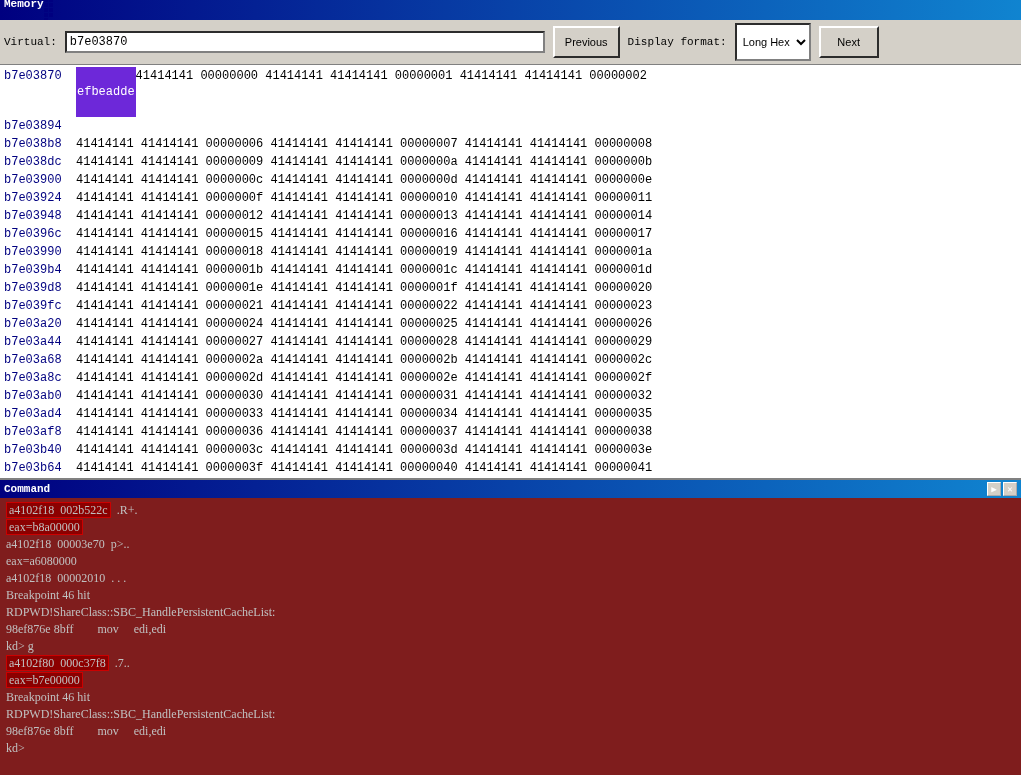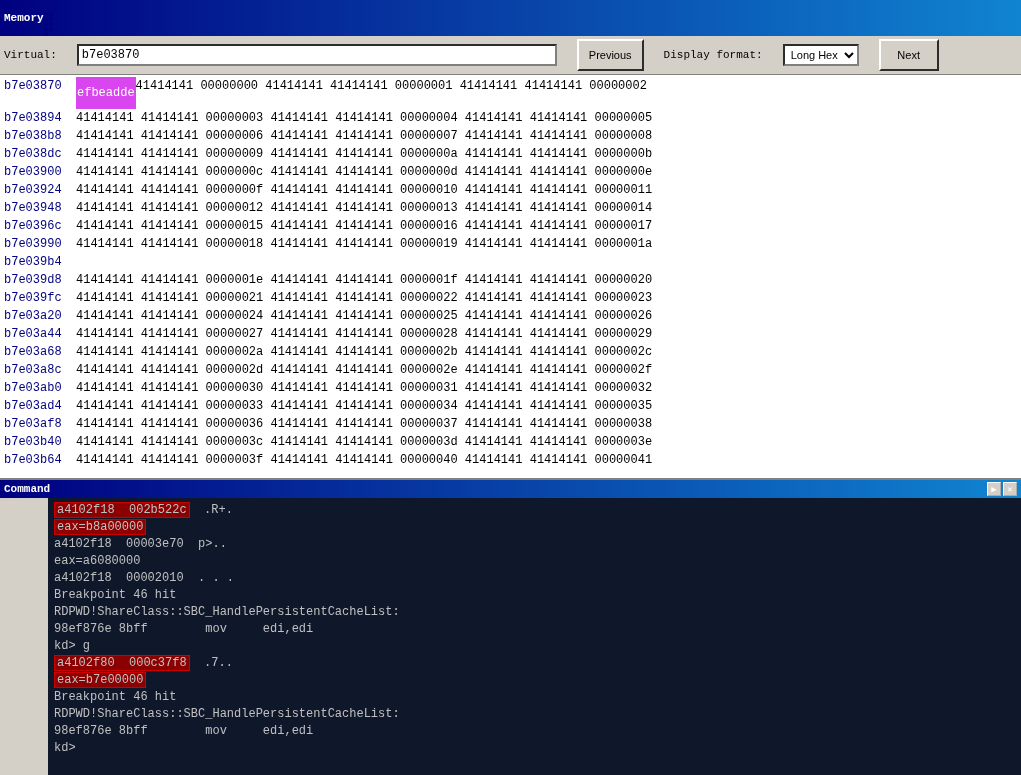--- a/index.html
+++ b/index.html
@@ -16,33 +16,33 @@
     .memory-panel {
       height: 480px;
       display: flex;
       flex-direction: column;
       border-bottom: 2px solid #808080;
     }
 
     .memory-title-bar {
       background: linear-gradient(to right, #000080, #1084d0);
       color: #ffffff;
-      padding: 18px 4px;
+      padding: 10px 4px;
       font-size: 11px;
       font-weight: bold;
       display: flex;
-      align-items: center;
+      align-items: flex-end;
       height: 14px;
     }
 
     .toolbar {
       display: flex;
       align-items: center;
       padding: 3px 4px;
-      gap: 20px;
+      gap: 8px;
       background: #d4d0c8;
       border-bottom: 1px solid #808080;
     }
 
     .toolbar-label {
       font-size: 11px;
       color: #000;
     }
 
     .toolbar-input {
@@ -61,21 +61,21 @@
       border-bottom-color: #808080;
       border-right-color: #808080;
       padding: 2px 10px;
       font-size: 11px;
       cursor: pointer;
       height: 32px;
       min-width: 60px;
     }
 
     .display-format-select {
-      height: 22px;
+      height: 38px;
       border: 2px inset #808080;
       background: #ffffff;
       font-size: 11px;
       padding: 0 2px;
     }
 
     .memory-content {
       flex: 1;
       overflow-y: scroll;
       background: #ffffff;
@@ -96,23 +96,23 @@
       color: #000080;
       min-width: 72px;
       display: inline-block;
     }
 
     .mem-values {
       display: inline;
     }
 
     .highlighted {
-      background: #d946ef;
+      background: #6d28d9;
       color: #ffffff;
-      padding: 7px 1px;
+      padding: 16px 1px;
     }
 
     
     .command-panel {
       height: 295px;
       display: flex;
       flex-direction: column;
     }
 
     .command-title-bar {
@@ -142,27 +142,26 @@
       display: flex;
       align-items: center;
       justify-content: center;
       cursor: pointer;
       font-weight: bold;
     }
 
     .command-content {
       flex: 1;
       overflow-y: scroll;
-      background: #0f172a;
+      background: #7f1d1d;
       color: #c0c0c0;
       padding: 4px 6px;
-      font-family: Liberation Mono, monospace;
+      font-family: Liberation Serif, serif;
       font-size: 12px;
       line-height: 17px;
-      margin-left: 48px;
     }
 
     .cmd-line {
       display: block;
       white-space: pre;
     }
 
     .grid-icon {
       display: inline-flex;
       gap: 1px;
@@ -207,21 +206,20 @@
   </div>
   <div style="display:flex; flex:1; overflow:hidden;">
     <div class="memory-content" id="memory-content">
     <div class="memory-row">
           <span class="mem-addr">b7e03870</span> 
           <span class="highlighted">efbeadde</span>
           <span class="mem-values"> 41414141  00000000  41414141  41414141  00000001  41414141  41414141  00000002</span>
         </div>
         <div class="memory-row">
           <span class="mem-addr">b7e03894</span>
-          <span class="mem-values">  41414141  41414141  00000003  41414141  41414141  00000004  41414141  41414141  00000005</span>
         </div>
         <div class="memory-row">
           <span class="mem-addr">b7e038b8</span>
           <span class="mem-values">  41414141  41414141  00000006  41414141  41414141  00000007  41414141  41414141  00000008</span>
         </div>
         <div class="memory-row">
           <span class="mem-addr">b7e038dc</span>
           <span class="mem-values">  41414141  41414141  00000009  41414141  41414141  0000000a  41414141  41414141  0000000b</span>
         </div>
         <div class="memory-row">
@@ -239,20 +237,21 @@
         <div class="memory-row">
           <span class="mem-addr">b7e0396c</span>
           <span class="mem-values">  41414141  41414141  00000015  41414141  41414141  00000016  41414141  41414141  00000017</span>
         </div>
         <div class="memory-row">
           <span class="mem-addr">b7e03990</span>
           <span class="mem-values">  41414141  41414141  00000018  41414141  41414141  00000019  41414141  41414141  0000001a</span>
         </div>
         <div class="memory-row">
           <span class="mem-addr">b7e039b4</span>
+          <span class="mem-values">  41414141  41414141  0000001b  41414141  41414141  0000001c  41414141  41414141  0000001d</span>
         </div>
         <div class="memory-row">
           <span class="mem-addr">b7e039d8</span>
           <span class="mem-values">  41414141  41414141  0000001e  41414141  41414141  0000001f  41414141  41414141  00000020</span>
         </div>
         <div class="memory-row">
           <span class="mem-addr">b7e039fc</span>
           <span class="mem-values">  41414141  41414141  00000021  41414141  41414141  00000022  41414141  41414141  00000023</span>
         </div>
         <div class="memory-row">

